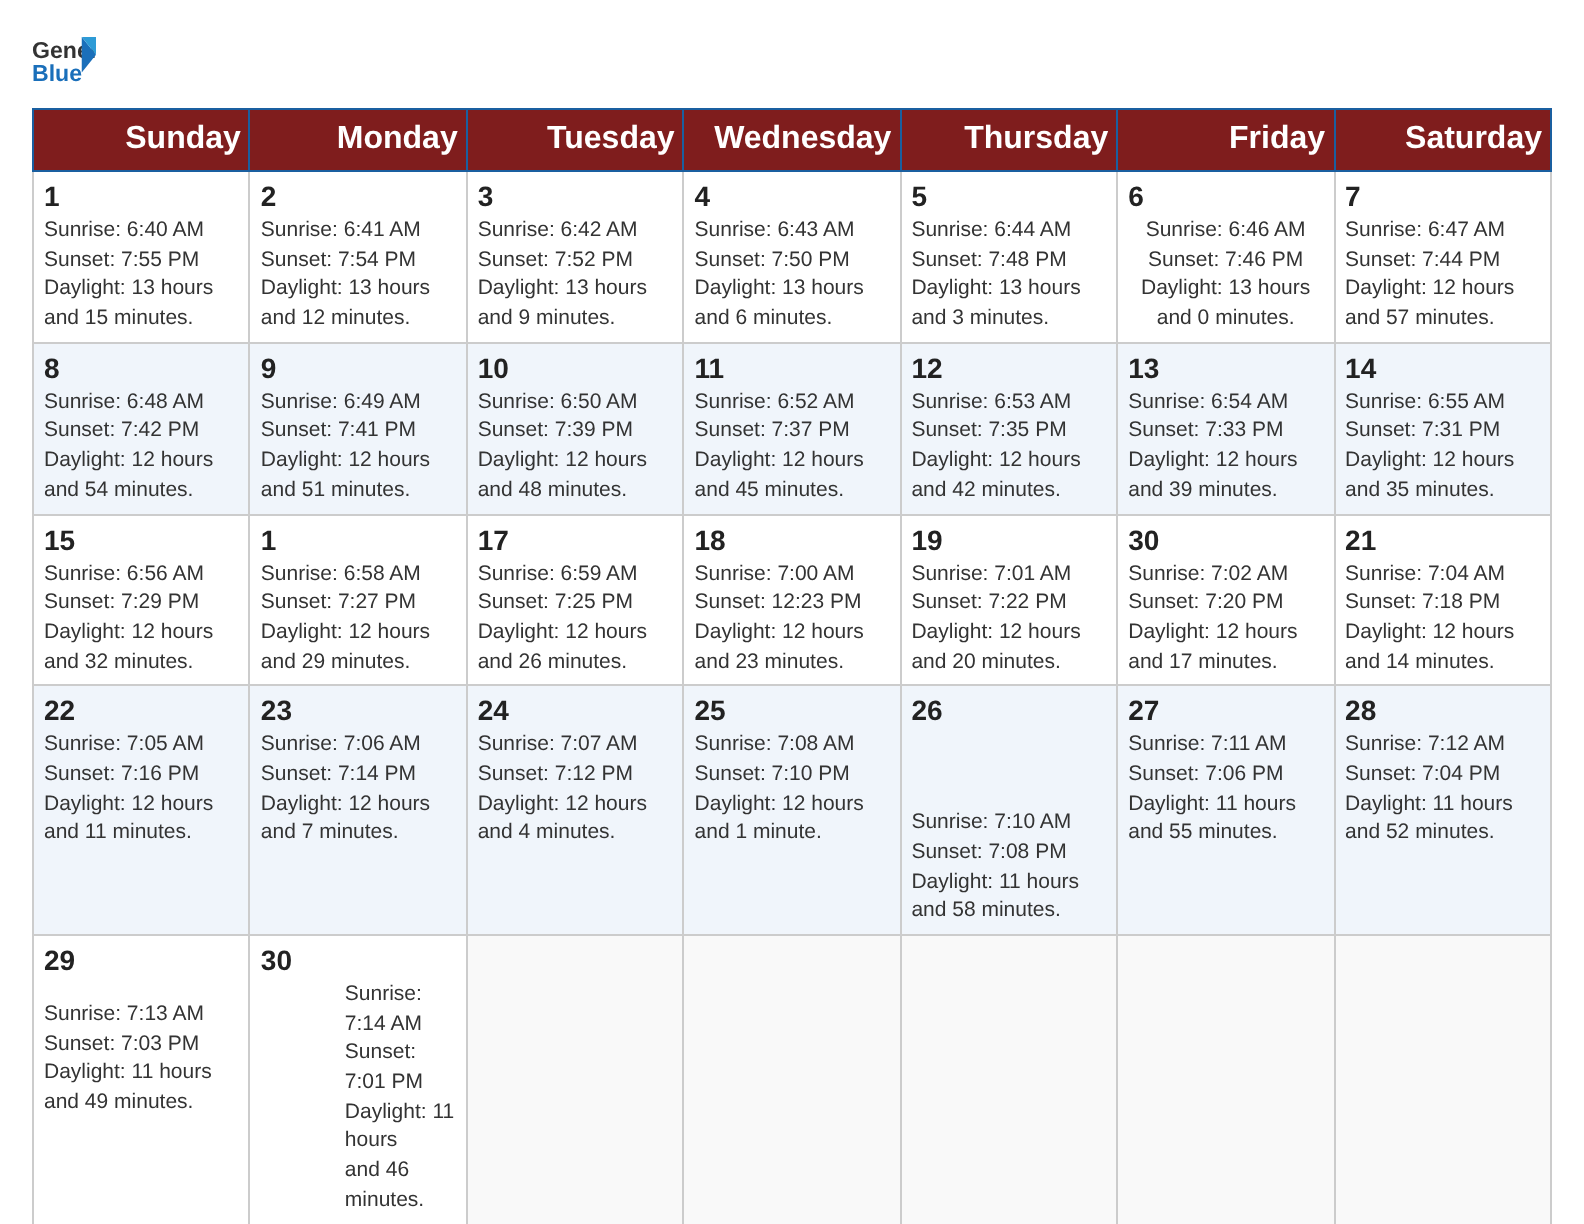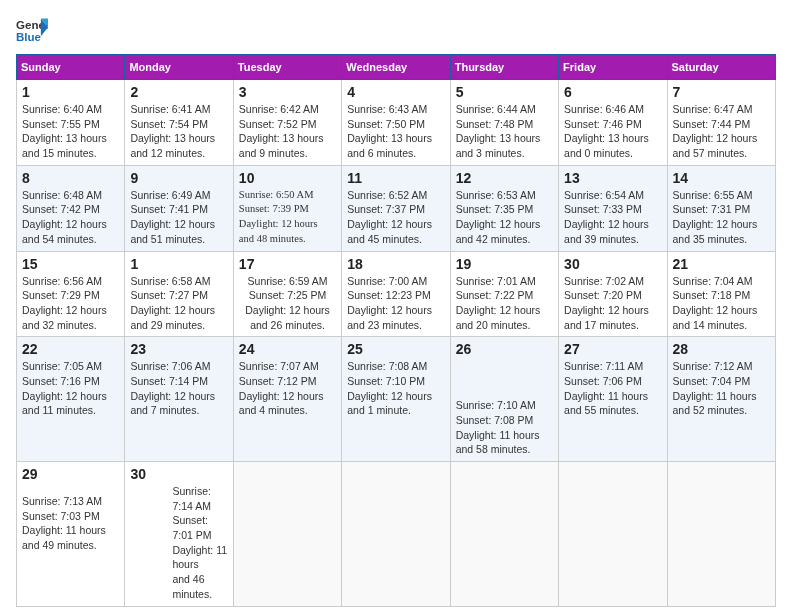--- a/index.html
+++ b/index.html
@@ -27,26 +27,26 @@
     }
     .title-area { text-align: right; }
     .month-year { font-size: 36px; font-weight: 300; color: #333; line-height: 1.1; }
     .location { font-size: 16px; color: #555; }
     table {
       width: 100%;
       border-collapse: collapse;
       font-size: 11px;
     }
     thead tr th {
-      background: #a21caf;
+      background: #7f1d1d;
       color: #fff;
       padding: 6px 4px;
-      text-align: left;
+      text-align: right;
       font-weight: bold;
-      font-size: 11px;
+      font-size: 16px;
       border: 1px solid #1a5fa0;
     }
     tbody tr td {
       border: 1px solid #ccc;
       vertical-align: top;
       padding: 4px 5px;
       width: 14.28%;
       min-height: 80px;
       background: #fff;
     }
@@ -135,21 +135,21 @@
         </td>
         <td>
           <span class="day-num">5</span>
           <div class="day-detail" style="white-space: pre-line;">Sunrise: 6:44 AM
 Sunset: 7:48 PM
 Daylight: 13 hours
 and 3 minutes.</div>
         </td>
         <td>
           <span class="day-num">6</span>
-          <div class="day-detail" style="white-space: pre-line;">Sunrise: 6:46 AM
+          <div class="day-detail" style="white-space: pre-line; text-align: center;">Sunrise: 6:46 AM
 Sunset: 7:46 PM
 Daylight: 13 hours
 and 0 minutes.</div>
         </td>
         <td>
           <span class="day-num">7</span>
           <div class="day-detail" style="white-space: pre-line;">Sunrise: 6:47 AM
 Sunset: 7:44 PM
 Daylight: 12 hours
 and 57 minutes.</div>
@@ -165,21 +165,21 @@
         </td>
         <td>
           <span class="day-num">9</span>
           <div class="day-detail" style="white-space: pre-line;">Sunrise: 6:49 AM
 Sunset: 7:41 PM
 Daylight: 12 hours
 and 51 minutes.</div>
         </td>
         <td>
           <span class="day-num">10</span>
-          <div class="day-detail" style="white-space: pre-line; font-family: Liberation Serif, serif;">Sunrise: 6:50 AM
+          <div class="day-detail" style="white-space: pre-line;">Sunrise: 6:50 AM
 Sunset: 7:39 PM
 Daylight: 12 hours
 and 48 minutes.</div>
         </td>
         <td>
           <span class="day-num">11</span>
           <div class="day-detail" style="white-space: pre-line;">Sunrise: 6:52 AM
 Sunset: 7:37 PM
 Daylight: 12 hours
 and 45 minutes.</div>
@@ -216,21 +216,21 @@
         </td>
         <td>
           <span class="day-num">1</span>
           <div class="day-detail" style="white-space: pre-line;">Sunrise: 6:58 AM
 Sunset: 7:27 PM
 Daylight: 12 hours
 and 29 minutes.</div>
         </td>
         <td>
           <span class="day-num">17</span>
-          <div class="day-detail" style="white-space: pre-line; text-align: center;">Sunrise: 6:59 AM
+          <div class="day-detail" style="white-space: pre-line;">Sunrise: 6:59 AM
 Sunset: 7:25 PM
 Daylight: 12 hours
 and 26 minutes.</div>
         </td>
         <td>
           <span class="day-num">18</span>
           <div class="day-detail" style="white-space: pre-line;">Sunrise: 7:00 AM
 Sunset: 12:23 PM
 Daylight: 12 hours
 and 23 minutes.</div>

